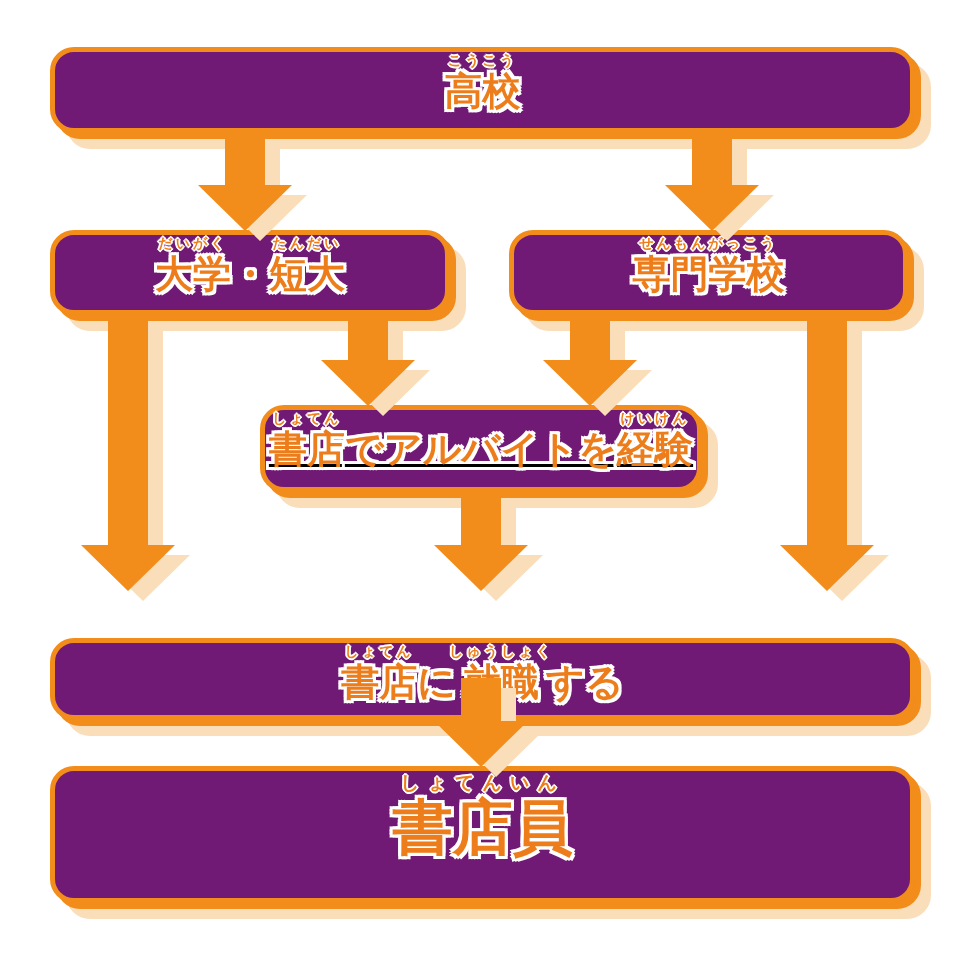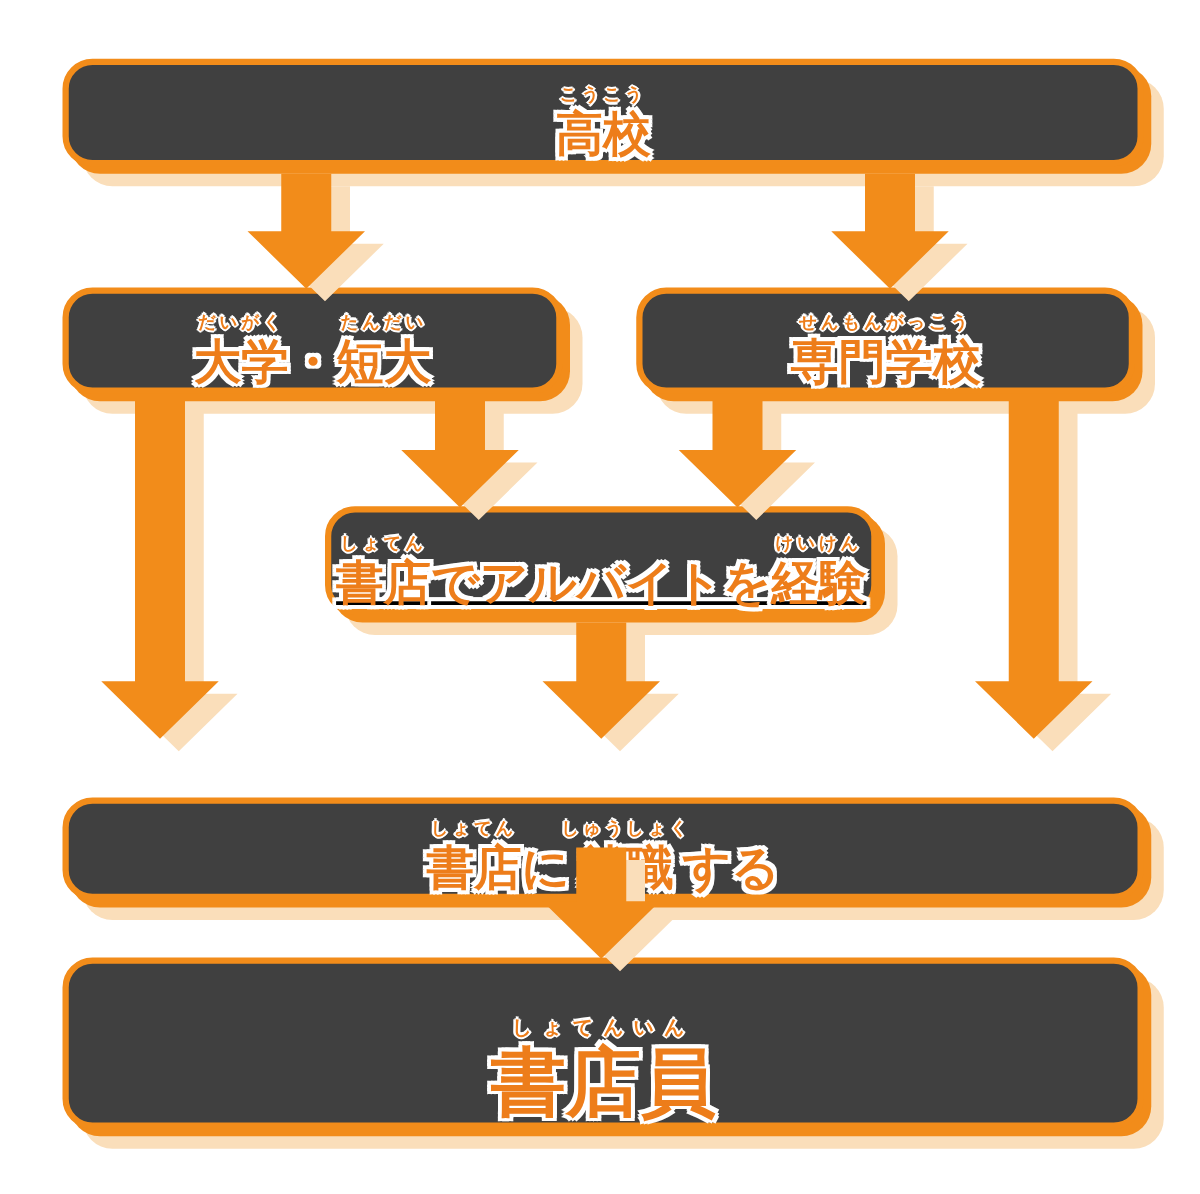--- a/index.html
+++ b/index.html
@@ -2,25 +2,25 @@
 <html lang="ja"><head>
 <meta charset="utf-8">
 <style>
   html,body{margin:0;padding:0;background:#ffffff;}
   .canvas{
     position:relative;width:960px;height:955px;background:#ffffff;overflow:hidden;
     font-family:"DejaVu Sans",sans-serif;
   }
   .box{
     position:absolute;box-sizing:border-box;
-    background:#404040;
+    background:#701a75;
     border:5px solid #F28C1A;
     border-radius:24px;
     box-shadow:6px 6px 0 0 #F28C1A, 16px 16px 0 0 #FADEBA;
-    display:flex;align-items:flex-end;justify-content:center;
+    display:flex;align-items:flex-start;justify-content:center;
     z-index:1;
   }
   .b1{left:50px;top:47px;width:865px;height:86px;}
   .b2l{left:50px;top:230px;width:400px;height:85px;}
   .b2r{left:509px;top:230px;width:399px;height:85px;}
   .b3{left:260px;top:405px;width:442px;height:87px;text-decoration:underline;}
   .b4{left:50px;top:590px;width:865px;height:82px;margin-top:48px;}
   .b5{left:50px;top:766px;width:865px;height:137px;}
 
   .box-label{
@@ -32,21 +32,21 @@
   }
   ruby{ruby-align:center;}
   .box-label rt{
     font-size:14px;font-weight:bold;letter-spacing:3px;line-height:1;
     padding-bottom:5px;text-align:center;color:#ED7D1A;
     text-shadow:
       0 2px 0 #fff,0 -2px 0 #fff,2px 0 0 #fff,-2px 0 0 #fff,
       1px 1px 0 #fff,-1px 1px 0 #fff,1px -1px 0 #fff,-1px -1px 0 #fff;
   }
   .b5 .box-label{font-size:60px;}
-  .b5 .box-label rt{font-size:16px;letter-spacing:8px;padding-bottom:7px;}
+  .b5 .box-label rt{font-size:19px;letter-spacing:8px;padding-bottom:7px;}
 
   #arrows{position:absolute;left:0;top:0;z-index:2;pointer-events:none;}
 </style>
 </head>
 <body>
 
 <div class="canvas">
 
   <div class="box b1">
     <div class="box-label">

